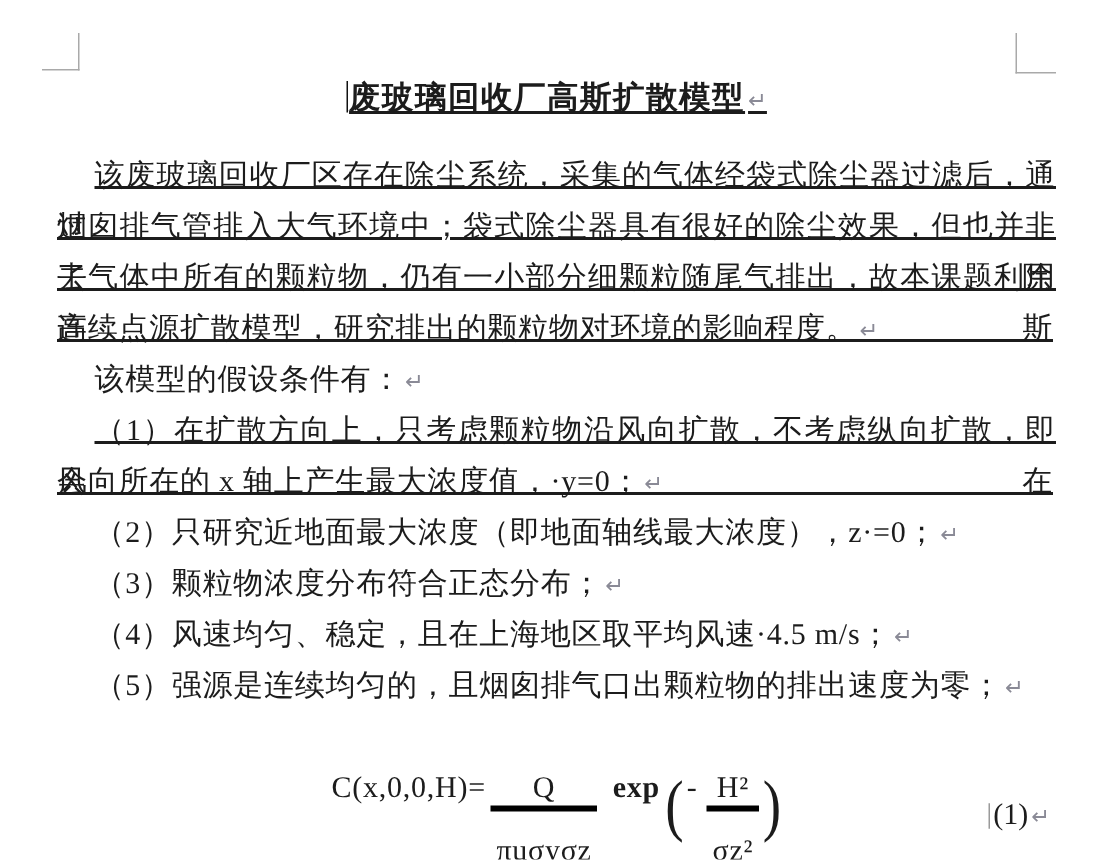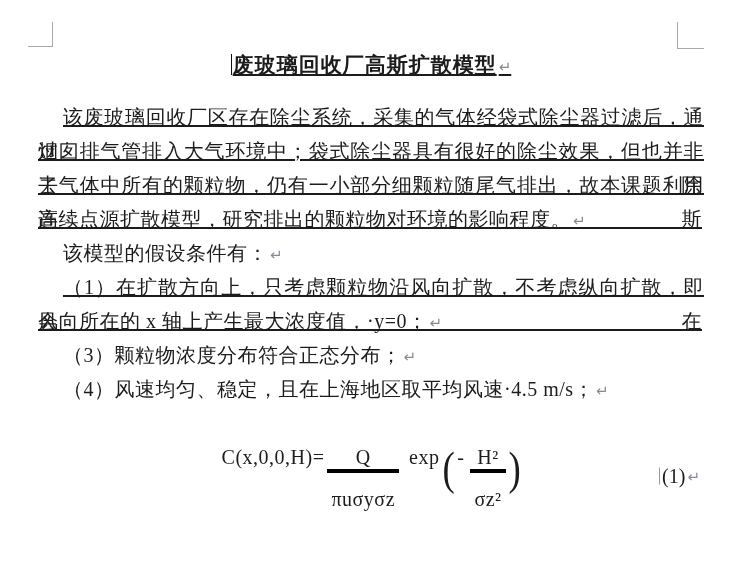--- a/index.html
+++ b/index.html
@@ -61,21 +61,21 @@
     display:flex;
     align-items:flex-start;
     justify-content:center;
     font-size:20px;
     letter-spacing:0.5px;
     margin-top:40px;
   }
   .frac { display:inline-flex; flex-direction:column; align-items:center; margin:0 3px; }
   .frac .num { line-height:1.15; padding:0 6px; }
   .frac .den { line-height:1.2; padding:14px 4px; border-top:4px solid #000000; }
-  .exp-label { margin:0 4px 0 7px; }
+  .exp-label { margin:0 4px 0 7px;font-weight:bold; }
   .paren {
     font-size:46px; line-height:1; font-weight:400;
     transform:scaleX(0.8); display:inline-block;
     margin:0 -2px;
   }
   .minus { margin:0 3px 0 2px; }
   .eqnum {
     position:absolute; right:4px; top:50%;
     transform:translateY(-50%);
     display:flex; align-items:center;
@@ -104,25 +104,27 @@
       <div class="line justify"><span class="line-text">了气体中所有的颗粒物，仍有一小部分细颗粒随尾气排出，故本课题利用高斯</span><span class="pmark"></span></div>
 
       <div class="line"><span class="line-text">连续点源扩散模型，研究排出的颗粒物对环境的影响程度。</span><span class="pmark">↵</span></div>
 
       <div class="line indent"><span class="line-text">该模型的假设条件有：</span><span class="pmark">↵</span></div>
 
       <div class="line indent justify"><span class="line-text">（1）在扩散方向上，只考虑颗粒物沿风向扩散，不考虑纵向扩散，即会在</span><span class="pmark"></span></div>
 
       <div class="line"><span class="line-text">风向所在的 x 轴上产生最大浓度值，·y=0；</span><span class="pmark">↵</span></div>
 
+      <div class="line indent"><span class="line-text">（2）只研究近地面最大浓度（即地面轴线最大浓度），z·=0；</span><span class="pmark">↵</span></div>
 
       <div class="line indent"><span class="line-text">（3）颗粒物浓度分布符合正态分布；</span><span class="pmark">↵</span></div>
 
       <div class="line indent"><span class="line-text">（4）风速均匀、稳定，且在上海地区取平均风速·4.5 m/s；</span><span class="pmark">↵</span></div>
 
+      <div class="line indent"><span class="line-text">（5）强源是连续均匀的，且烟囱排气口出颗粒物的排出速度为零；</span><span class="pmark">↵</span></div>
 
     </div>
 
   <div class="formula-row">
     <span>C(x,0,0,H)=</span>
     <span class="frac">
       <span class="num">Q</span>
       <span class="den">πuσyσz</span>
     </span>
     <span class="exp-label">exp</span>

